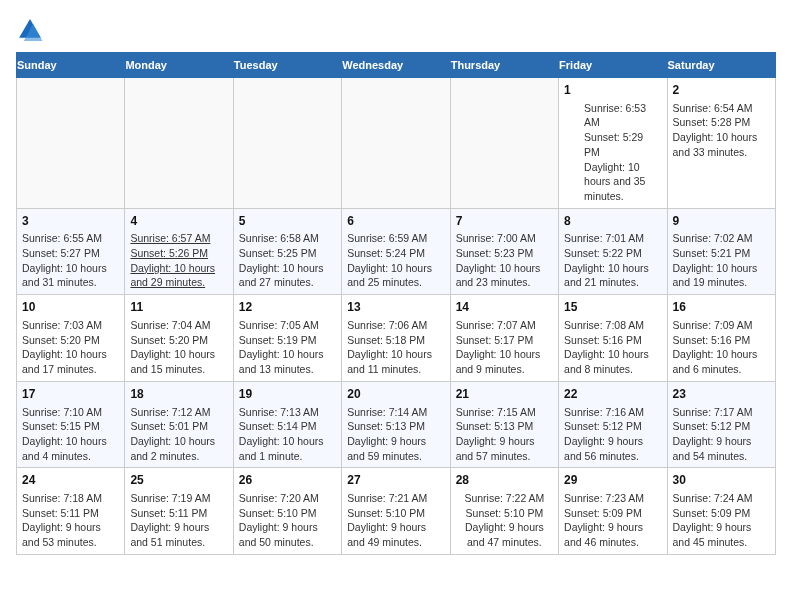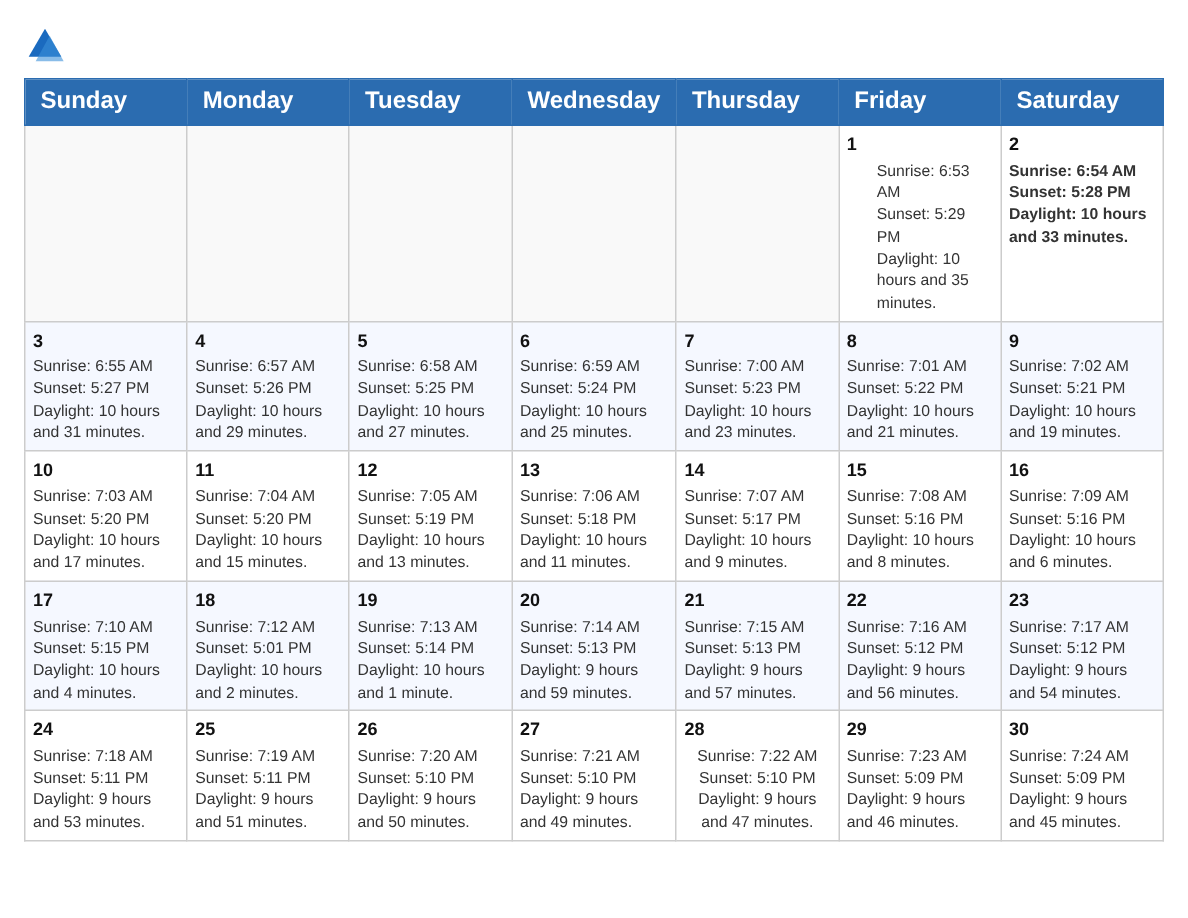--- a/index.html
+++ b/index.html
@@ -46,23 +46,23 @@
       color: #444;
     }
     .calendar {
       width: 100%;
       border-collapse: collapse;
       font-size: 11px;
     }
     .calendar th {
       background: #2b6cb0;
       color: #fff;
-      padding: 6px 10px;
+      padding: 6px 0;
       text-align: left;
-      font-size: 16px;
+      font-size: 11px;
       font-weight: bold;
       border: 1px solid #2b6cb0;
     }
     .calendar td {
       border: 1px solid #ccc;
       vertical-align: top;
       padding: 4px 5px;
       width: calc(100% / 7);
       min-height: 80px;
       background: #fff;
@@ -126,35 +126,35 @@
         <td class="empty"></td>
         <td class="empty"></td>
         <td>
           <span class="day-num">1</span>
           <div class="day-info" style="white-space: pre-line; margin-left: 20px;">Sunrise: 6:53 AM
 Sunset: 5:29 PM
 Daylight: 10 hours and 35 minutes.</div>
         </td>
         <td>
           <span class="day-num">2</span>
-          <div class="day-info" style="white-space: pre-line; font-weight: bold;">Sunrise: 6:54 AM
+          <div class="day-info" style="white-space: pre-line;">Sunrise: 6:54 AM
 Sunset: 5:28 PM
 Daylight: 10 hours and 33 minutes.</div>
         </td>
       </tr>
       <tr>
         <td>
           <span class="day-num">3</span>
           <div class="day-info" style="white-space: pre-line;">Sunrise: 6:55 AM
 Sunset: 5:27 PM
 Daylight: 10 hours and 31 minutes.</div>
         </td>
         <td>
           <span class="day-num">4</span>
-          <div class="day-info" style="white-space: pre-line;">Sunrise: 6:57 AM
+          <div class="day-info" style="white-space: pre-line; text-decoration: underline;">Sunrise: 6:57 AM
 Sunset: 5:26 PM
 Daylight: 10 hours and 29 minutes.</div>
         </td>
         <td>
           <span class="day-num">5</span>
           <div class="day-info" style="white-space: pre-line;">Sunrise: 6:58 AM
 Sunset: 5:25 PM
 Daylight: 10 hours and 27 minutes.</div>
         </td>
         <td>

